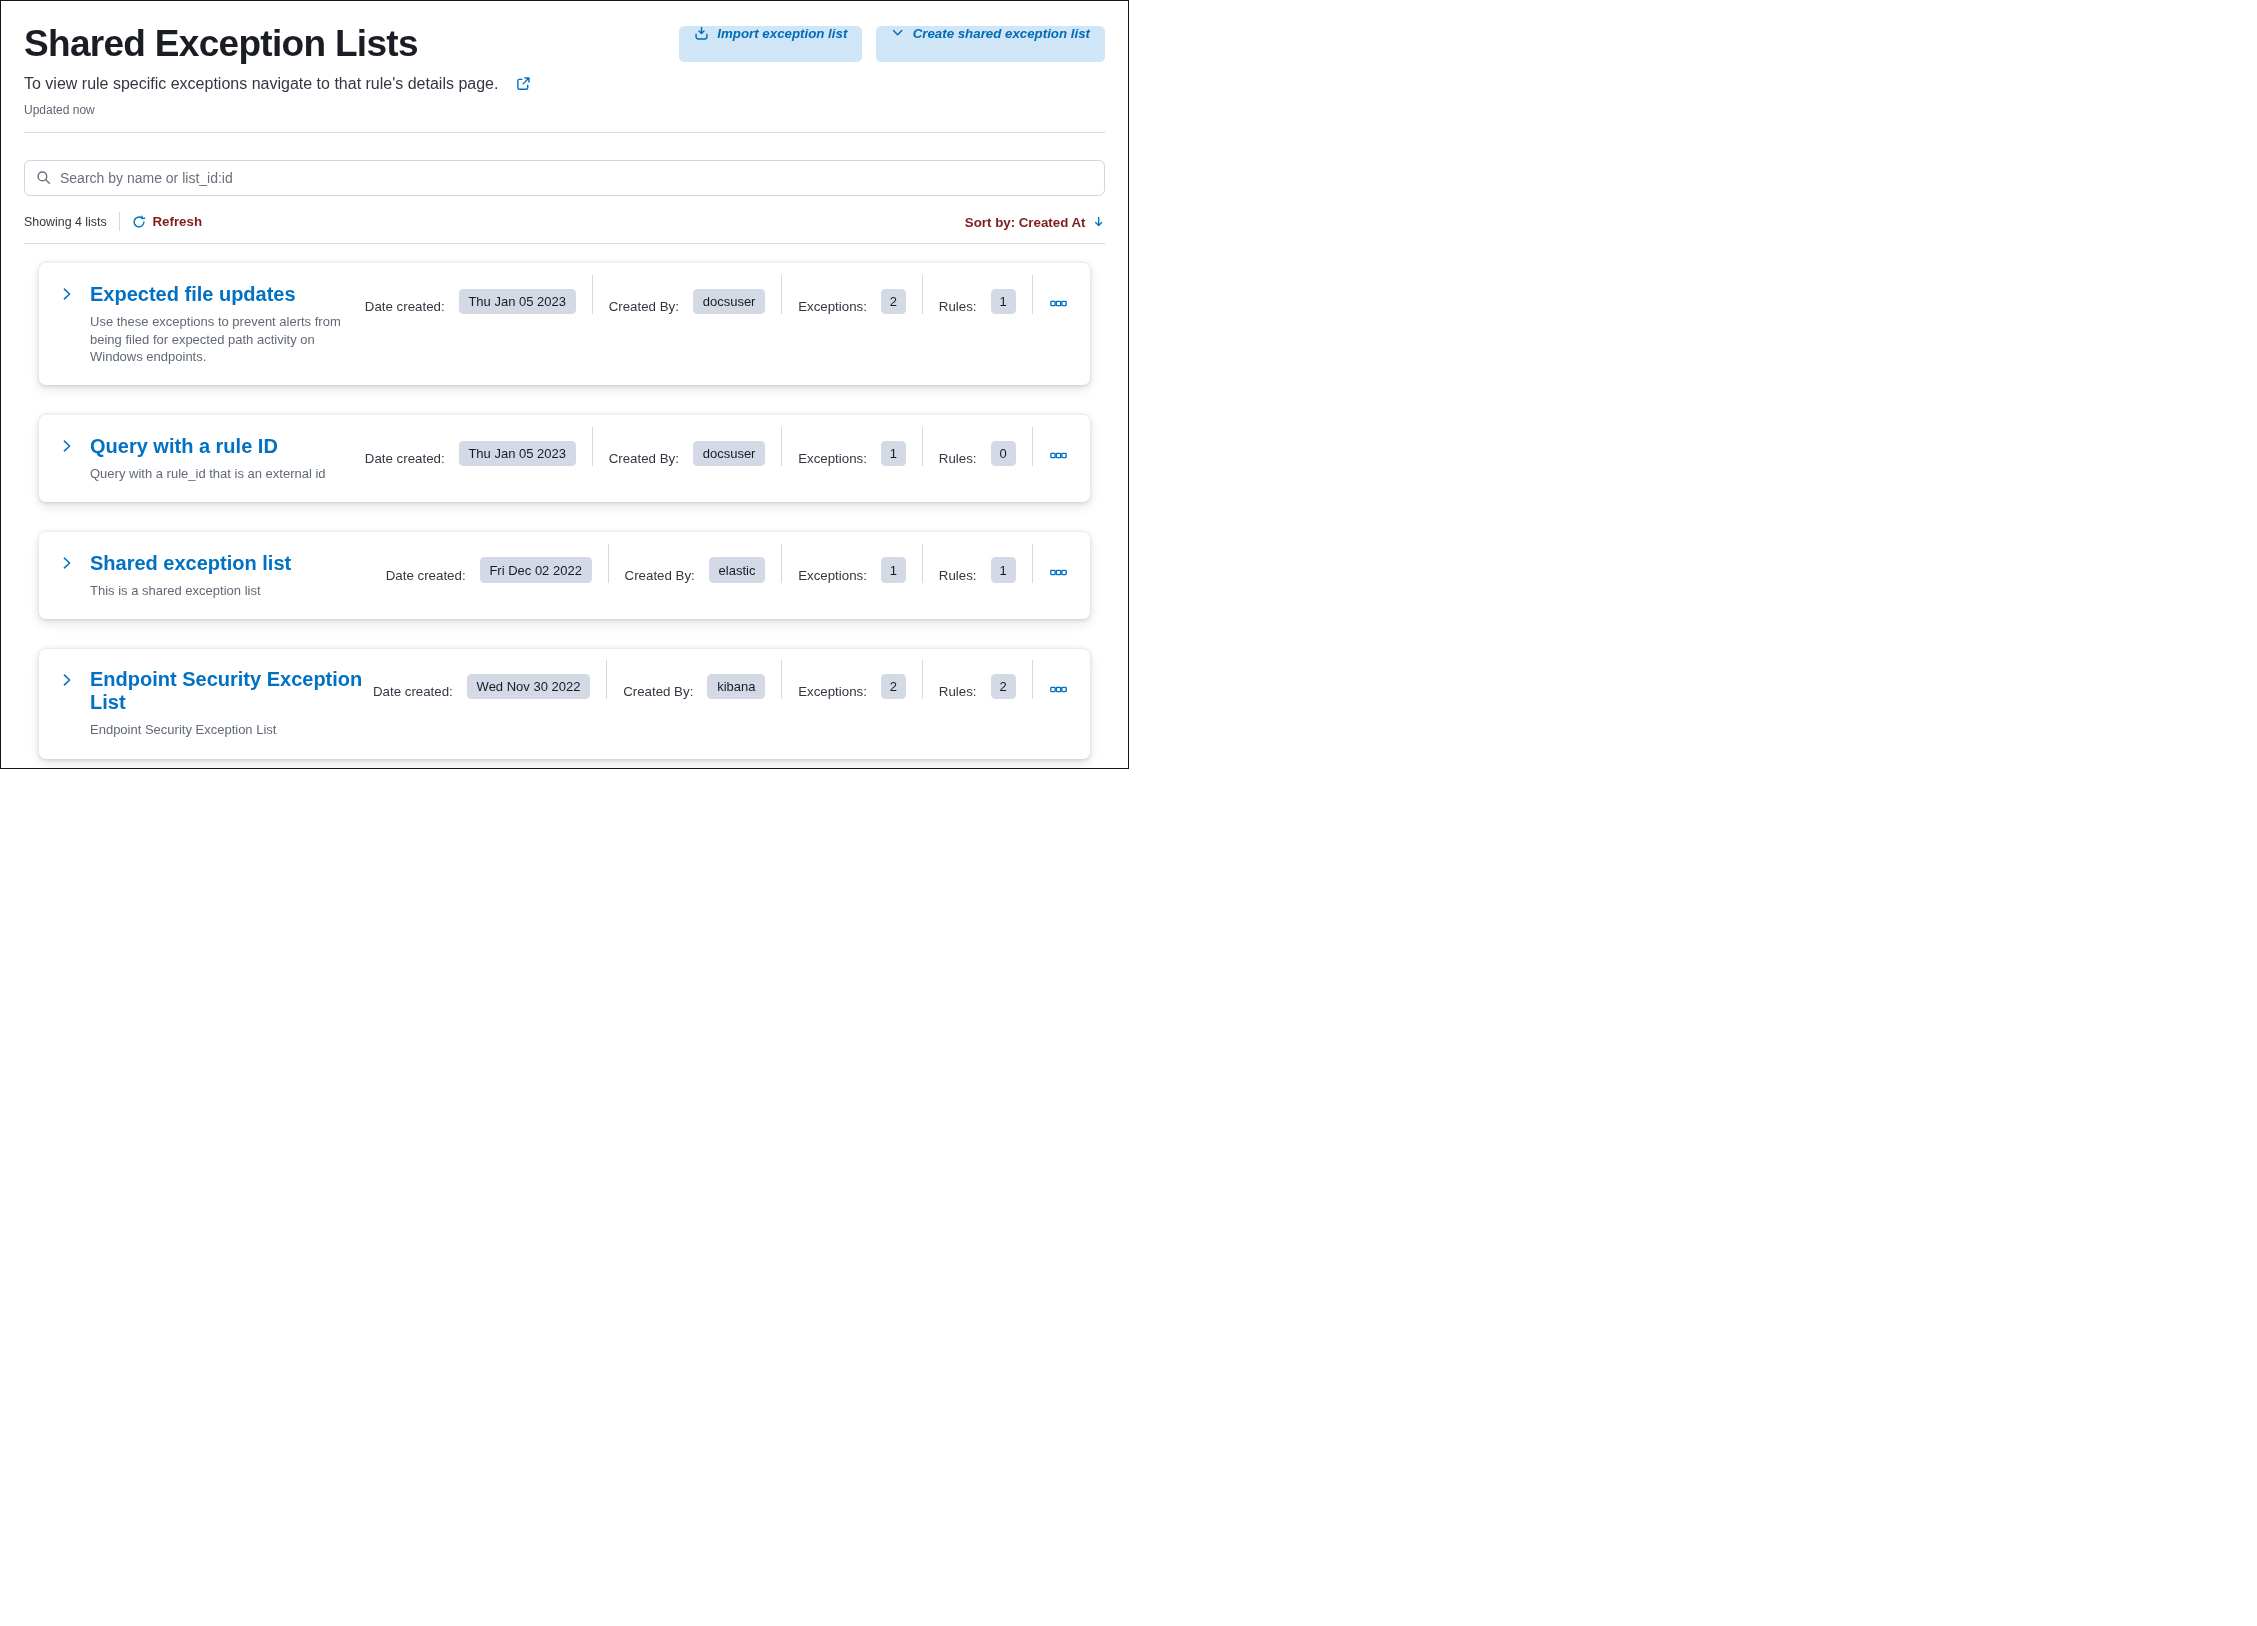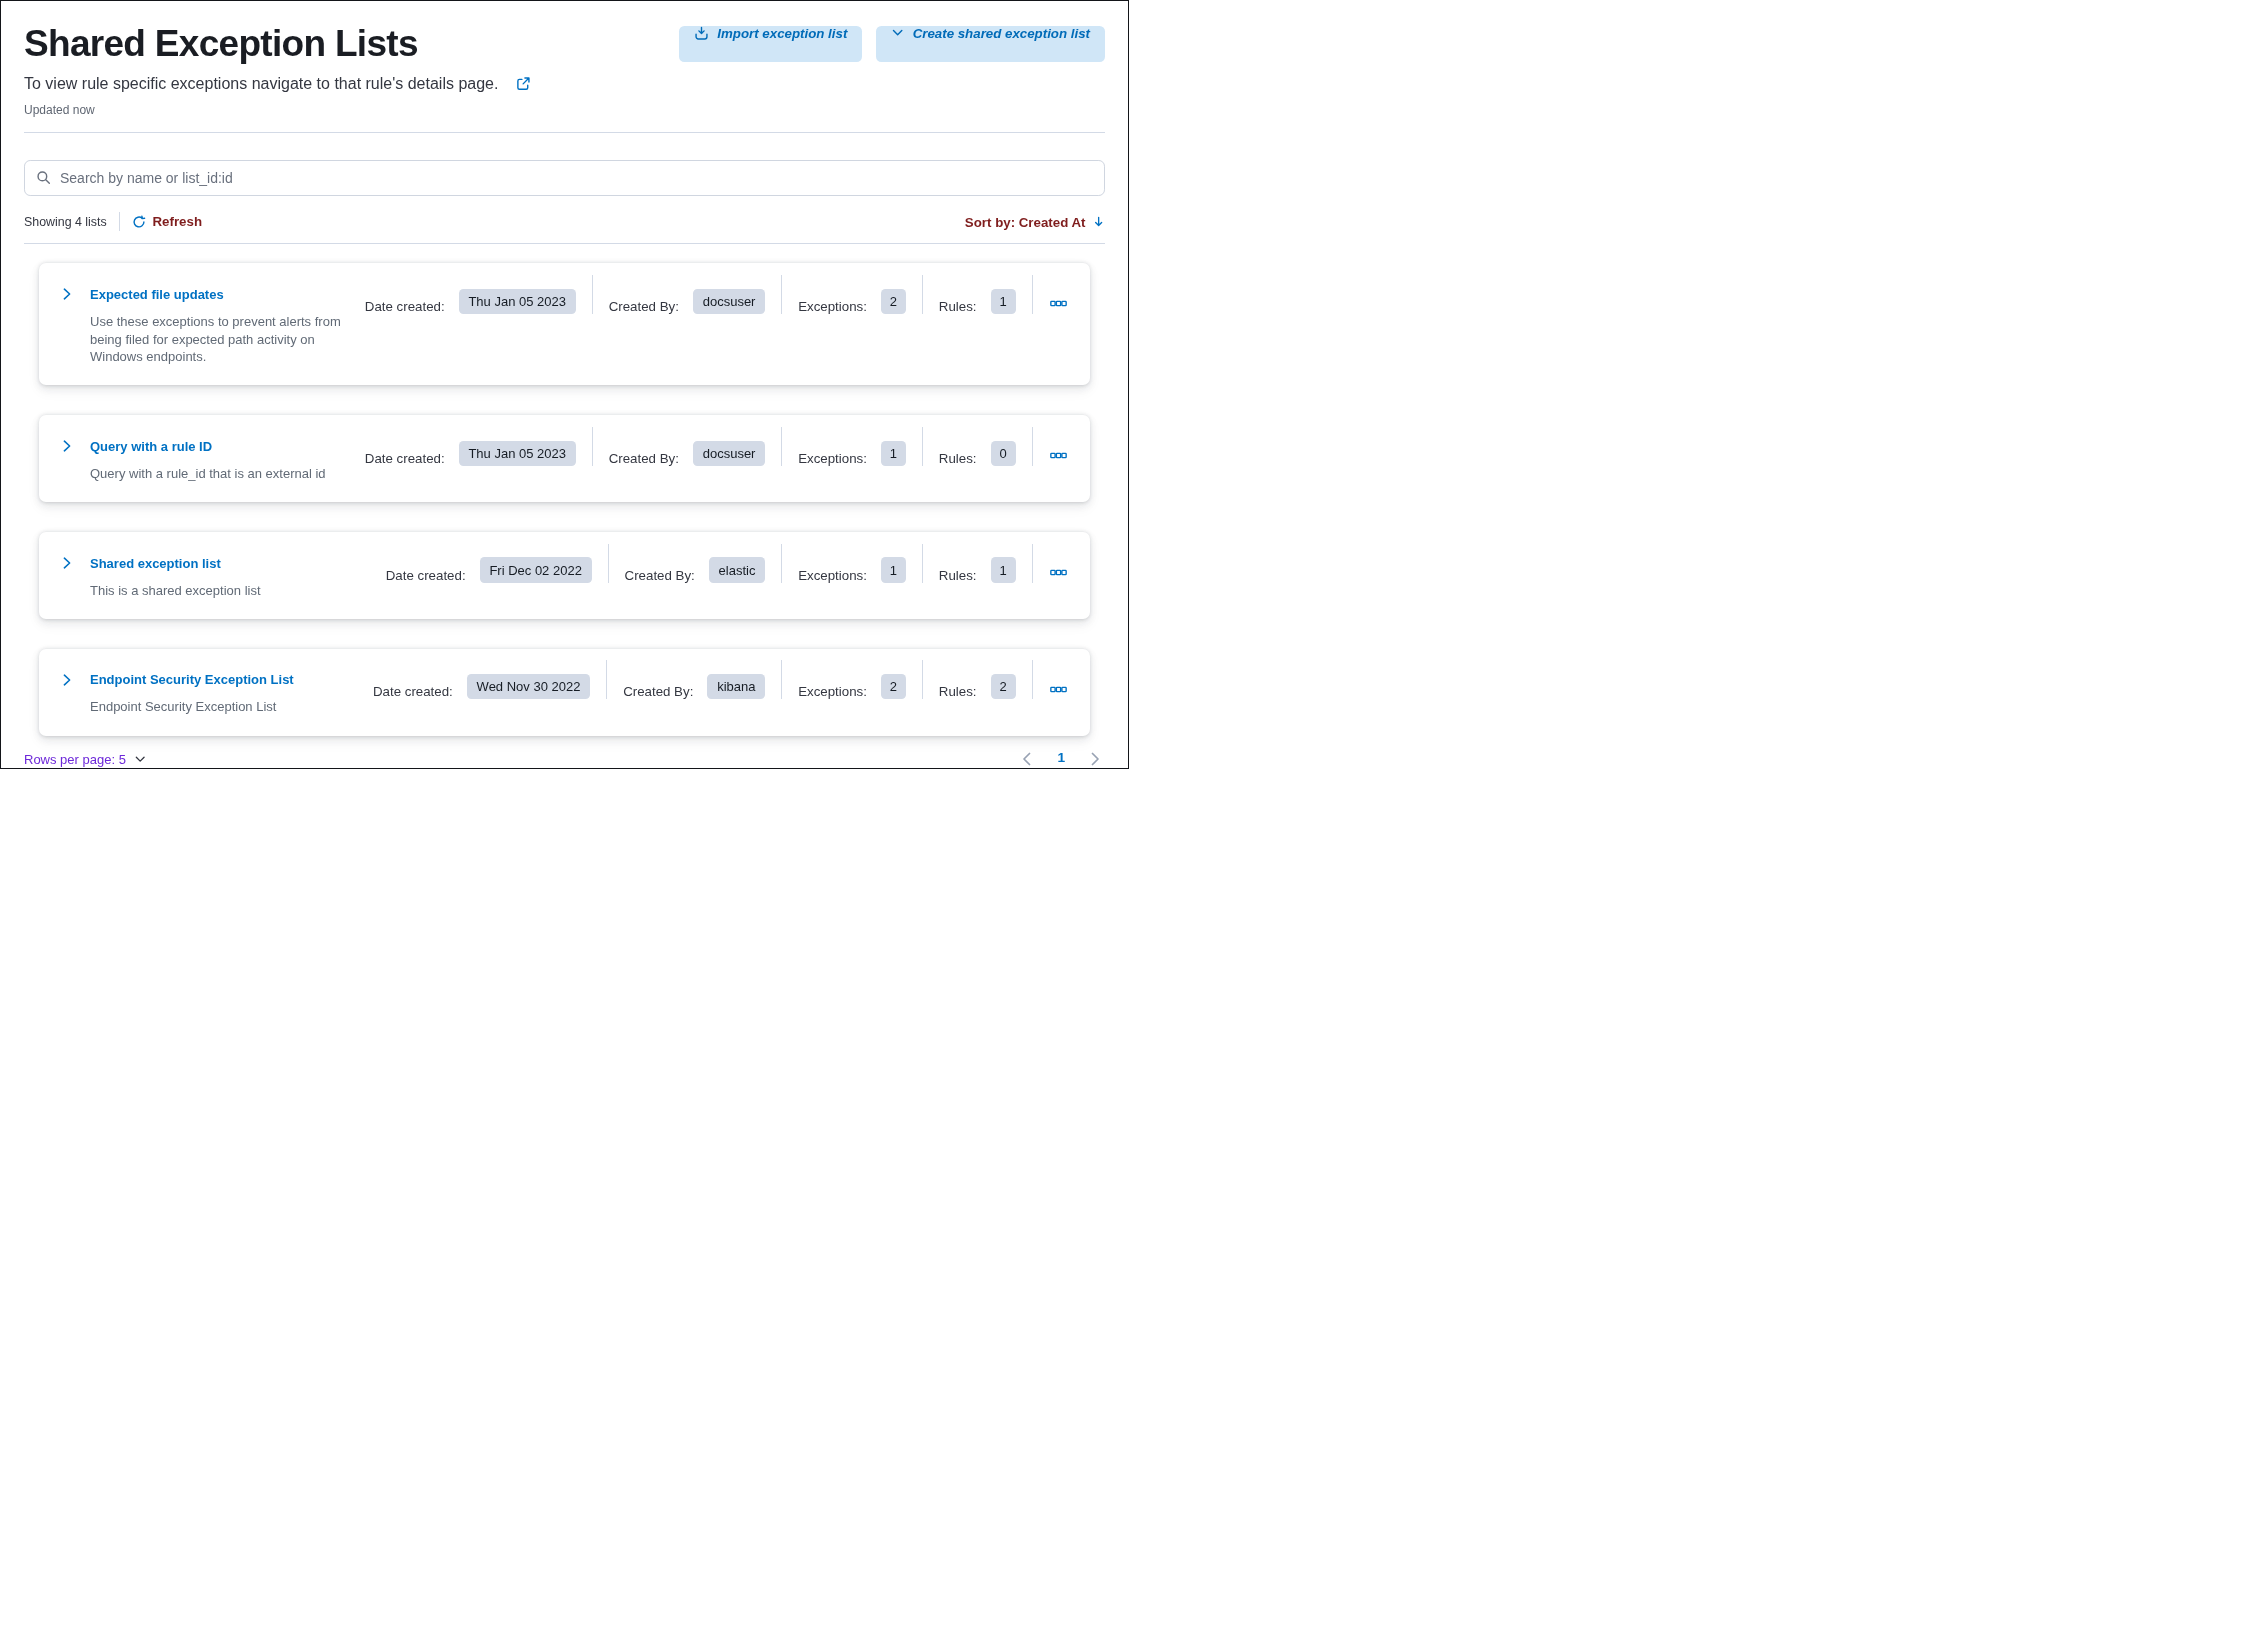--- a/index.html
+++ b/index.html
@@ -69,21 +69,21 @@
     background: #fff; border-radius: 7px;
     box-shadow: 0 0.9px 3.5px rgba(36,44,60,.14), 0 2.7px 8px rgba(36,44,60,.09), 0 5.3px 14px rgba(36,44,60,.05);
     padding: 19.5px 21px; display: flex; align-items: flex-start;
   }
   .expand-btn {
     background: none; border: none; cursor: pointer;
     margin-top: 4.4px; padding: 0; line-height: 0;
   }
   .card-text { margin-left: 16px; }
   .card-title {
-    font-size: 13px; font-weight: 600; color: #0071c3;
+    font-size: 20px; font-weight: 600; color: #0071c3;
     text-decoration: none; line-height: 23px; display: inline-block; cursor: pointer;
   }
   .card-desc {
     margin-top: 7px; font-size: 13px; line-height: 17.7px;
     color: #616a76; max-width: 259px;
   }
   .meta { margin-left: auto; margin-top: -8px; display: flex; align-items: flex-end; }
   .meta-label { font-size: 13.3px; color: #343741; white-space: nowrap; }
   .badge {
     margin-left: 14px; display: inline-block;

